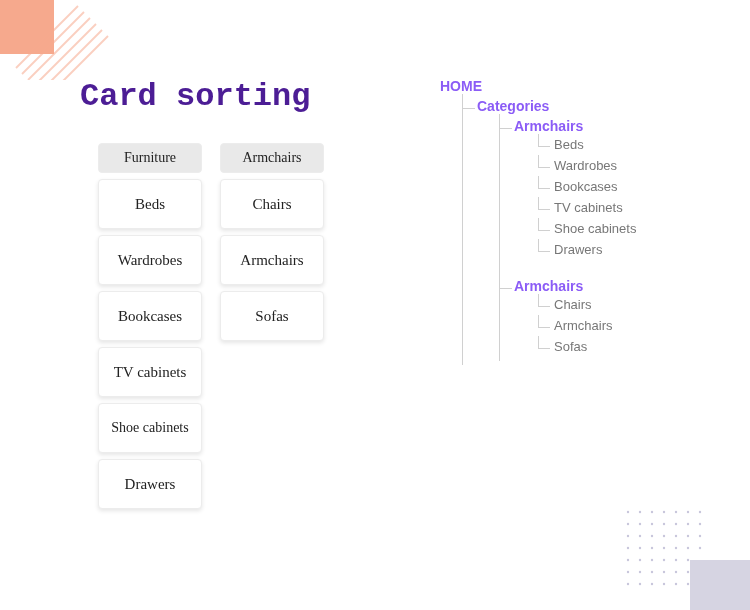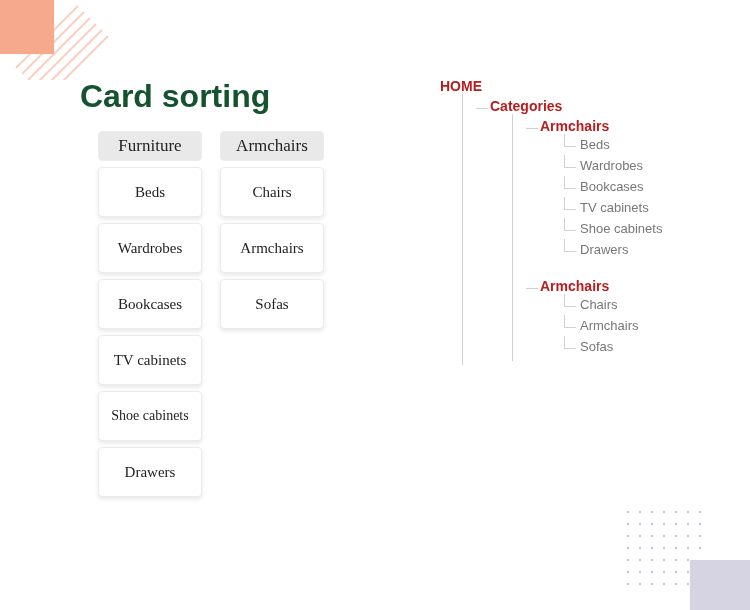--- a/index.html
+++ b/index.html
@@ -28,25 +28,25 @@
     pointer-events: none;
   }
   .columns {
     display: flex;
     gap: 40px;
     padding: 78px 40px 0 80px;
   }
   .col-left { width: 300px; }
   .col-right { flex: 1; }
   .heading {
-    font-family: Liberation Sans, sans-serif;
+    font-family: Liberation Mono, monospace;
     font-weight: 700;
     font-size: 32px;
-    color: #14532d;
-    margin-bottom: 16px;
+    color: #4c1d95;
+    margin-bottom: 28px;
   }
   .card-groups {
     display: flex;
     gap: 18px;
     align-items: flex-start;
     margin-left: 18px;
   }
   .card-group { display: flex; flex-direction: column; gap: 6px; width: 104px; }
   .card {
     background: #ffffff;
@@ -61,35 +61,35 @@
     font-size: 15px;
     color: #222;
     text-align: center;
     line-height: 1.1;
     padding: 2px 4px;
   }
   .card.header {
     background: #e9e9e9;
     box-shadow: none;
     height: 30px;
-    font-size: 17px;
+    font-size: 14px;
   }
   .card.double { font-size: 14px; }
   
   .tree-root {
     font-size: 14px;
     color: #444;
     margin-left: 20px;
   }
-  .tree-label.bold { font-weight: 700; color: #b91c1c; text-align: right; }
+  .tree-label.bold { font-weight: 700; color: #8b5cf6; text-align: right; }
   .tree-node { position: relative; }
   .tree-children {
     margin-left: 22px;
     border-left: 1px solid #d0d0d0;
-    padding-left: 13px;
+    padding-left: 0;
   }
   .tree-children .tree-node {
     padding: 4px 0 4px 14px;
     position: relative;
   }
   .tree-children .tree-node::before {
     content: "";
     position: absolute;
     left: 0;
     top: 14px;

